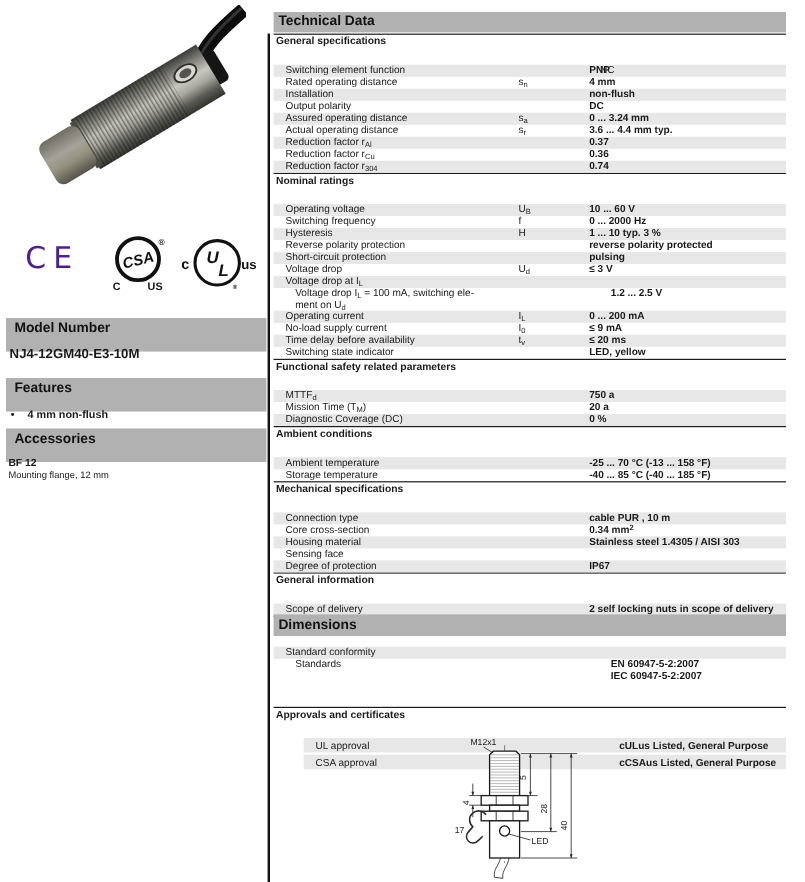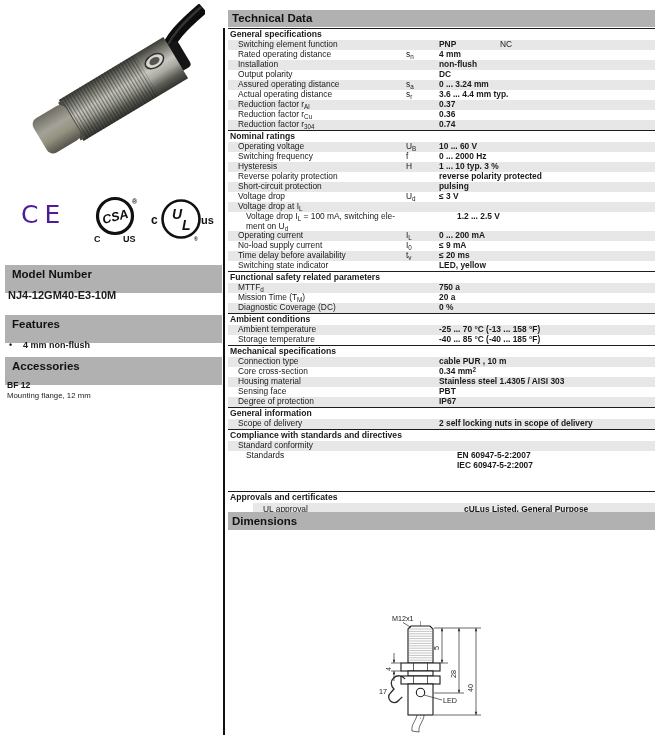--- a/index.html
+++ b/index.html
@@ -20,22 +20,22 @@
   #cul-mark{position:absolute;left:150px;top:197px;}
   #model-value{position:absolute;left:8px;top:289px;font-size:11px;font-weight:bold;}
   #feature-item{position:absolute;left:9px;top:340px;font-size:9px;font-weight:bold;}
   #feature-item .dot{display:inline-block;width:14px;}
   #acc-code{position:absolute;left:7px;top:380px;font-size:8.6px;font-weight:bold;}
   #acc-desc{position:absolute;left:7px;top:391px;font-size:7.8px;}
 
   
   #tech-table{position:absolute;left:228px;top:28px;width:427px;}
   .sec{border-top:1px solid #1c1c1c;font-weight:bold;font-size:8.6px;
-       padding:1px 0 1px 2px;line-height:9px;background:#fff;}
-  .trow{position:relative;display:flex;min-height:10px;font-size:8.4px;line-height:9.6px;}
+       padding:1px 0 15px 2px;line-height:9px;background:#fff;}
+  .trow{position:relative;display:flex;min-height:10px;font-size:8.4px;line-height:9.6px;gap:26px;}
   .trow.shade{background:#e7e7e7;}
   .trow.tall{min-height:12px;line-height:12px;margin-bottom:2px;margin-left:25px;}
   .tl{margin-left:10px;width:168px;flex:none;}
   .tl.ind2{margin-left:18px;width:178px;}
   .ts{width:33px;flex:none;}
   .tv{flex:1;font-weight:bold;}
   .tv2{position:absolute;left:272px;top:0;}
   sub{font-size:6.3px;vertical-align:-1.5px;line-height:0;}
   sup{font-size:6.3px;vertical-align:2.5px;line-height:0;}
 
@@ -266,21 +266,20 @@
         <span class="tv">0.34 mm<sup>2</sup></span>
       </div>
       <div class="trow shade">
         <span class="tl">Housing material</span>
         <span class="ts"></span>
         <span class="tv">Stainless steel 1.4305 / AISI 303</span>
       </div>
       <div class="trow">
         <span class="tl">Sensing face</span>
         <span class="ts"></span>
-        <span class="tv">PBT</span>
       </div>
       <div class="trow shade">
         <span class="tl">Degree of protection</span>
         <span class="ts"></span>
         <span class="tv">IP67</span>
       </div>
       <div class="sec">General information</div>
       <div class="trow shade">
         <span class="tl">Scope of delivery</span>
         <span class="ts"></span>

